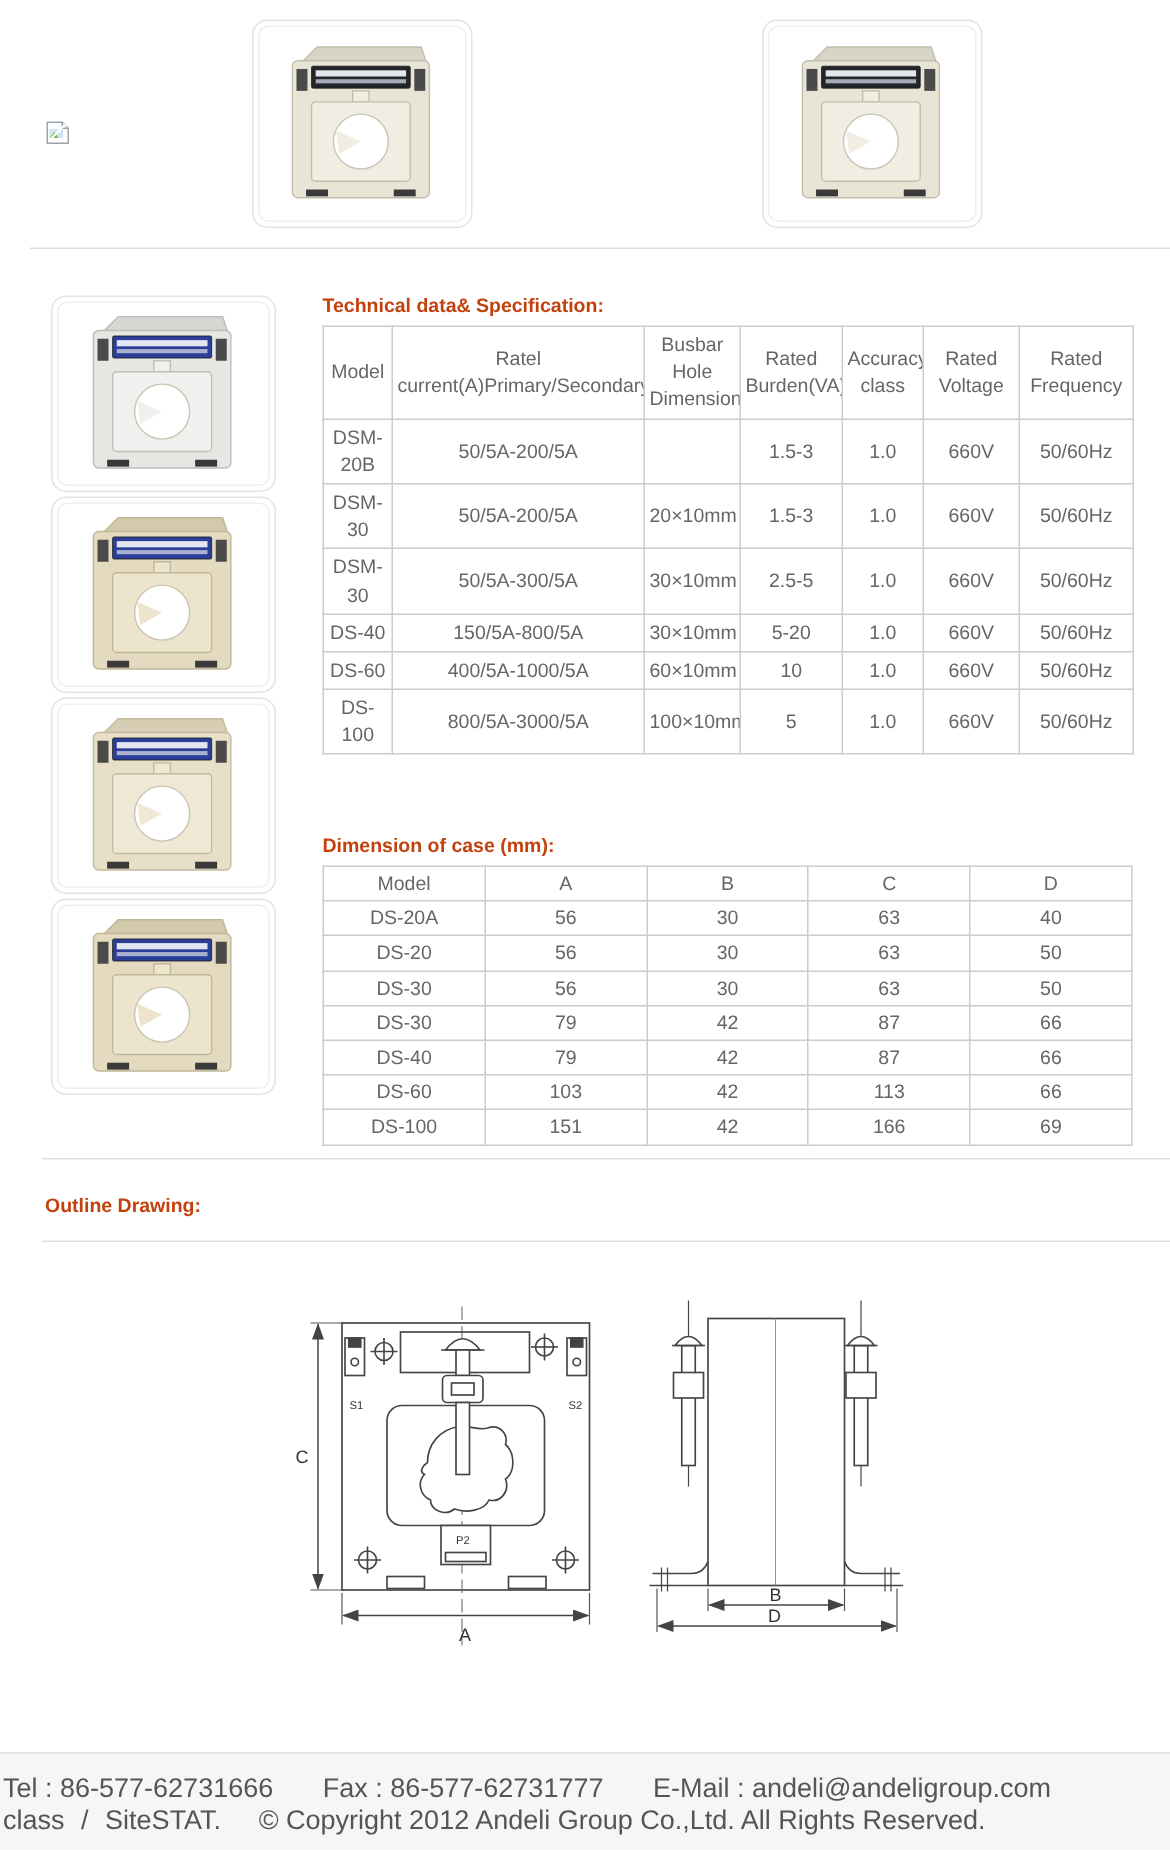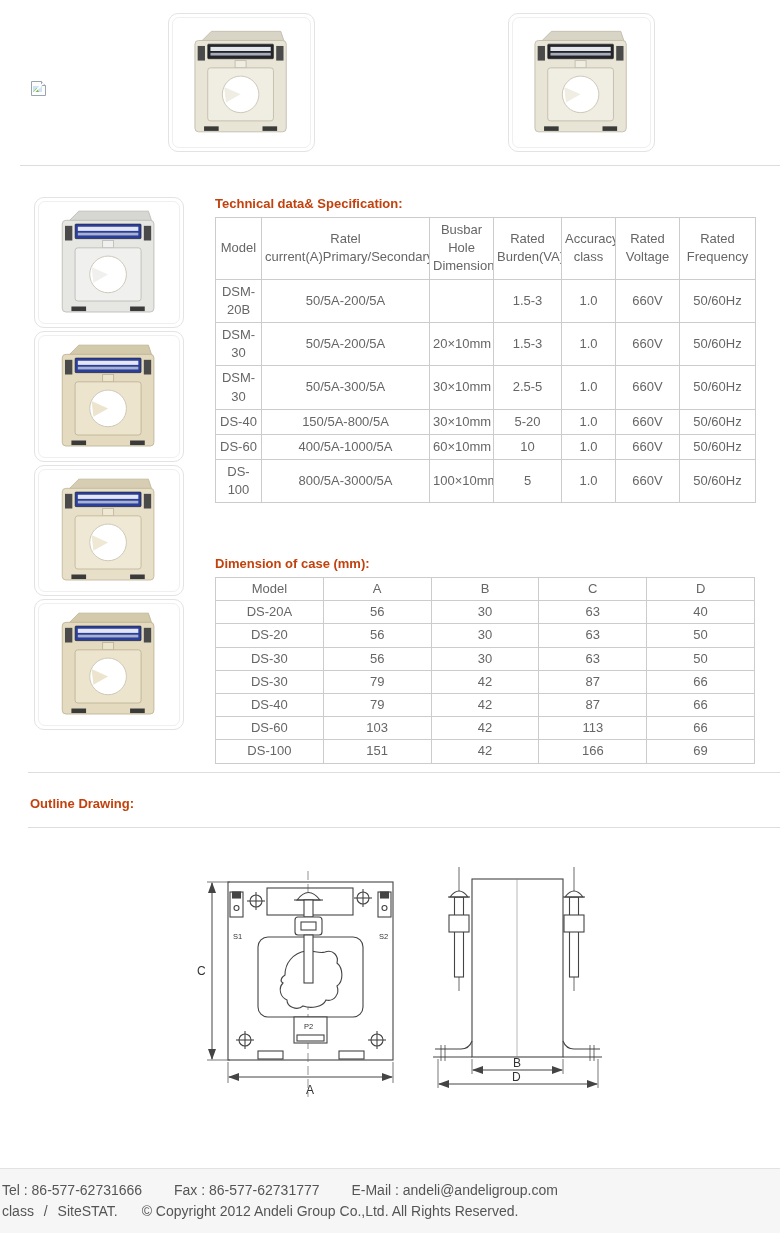--- a/index.html
+++ b/index.html
@@ -46,21 +46,21 @@
   .spec-table col.c7{width:76px}
   .dim-table th,.dim-table td{padding:2px 3px;}
 
   
   #outline-title{position:absolute;left:30px;top:796px;}
   .outline-wrap{position:absolute;left:185px;top:845px;width:460px;height:276px;}
   .outline-svg text{font-family:"Liberation Sans","DejaVu Sans",sans-serif;fill:#333;}
 
   
   .footer{position:absolute;left:0;right:0;top:1168px;height:65px;background:#f6f6f6;
-          border-top:1px solid #e2e2e2;color:#555;font-size:14px;}
+          border-top:1px solid #e2e2e2;color:#555;font-size:18px;}
   .f-line1{position:absolute;top:13px;left:2px;white-space:nowrap;}
   .f-line2{position:absolute;top:34px;left:2px;white-space:nowrap;}
   .f-gap{margin-right:28px;}
   .f-sep{margin:0 6px;}
   .f-copy{margin-left:20px;}
   .f-link{cursor:pointer;}
 </style>
 </head>
 <body>
 

